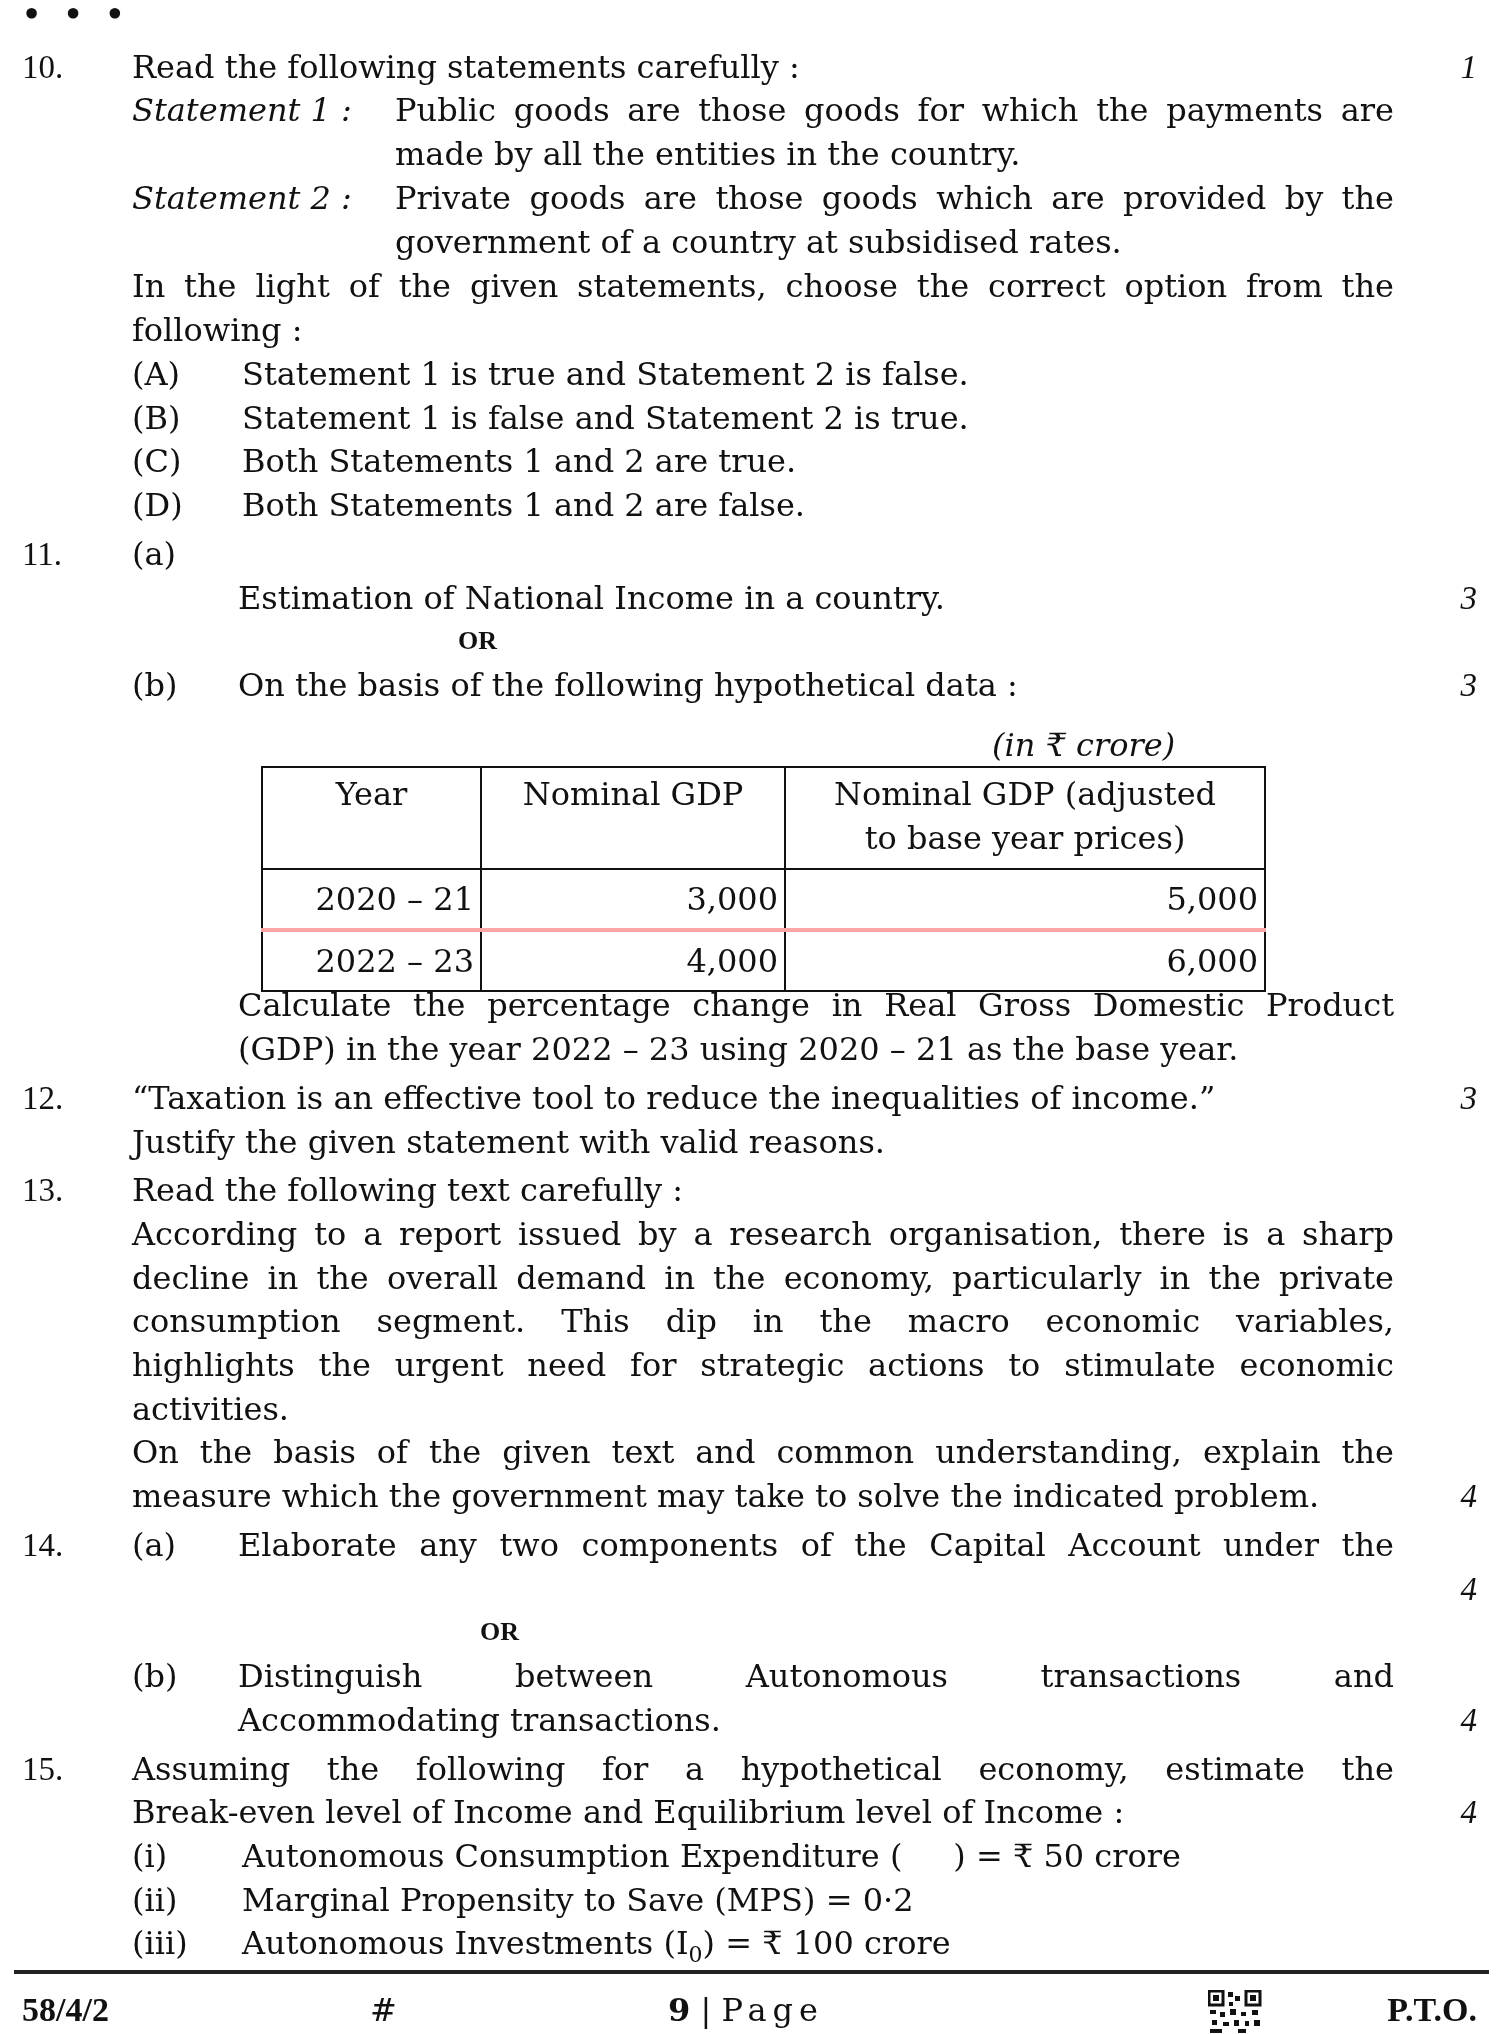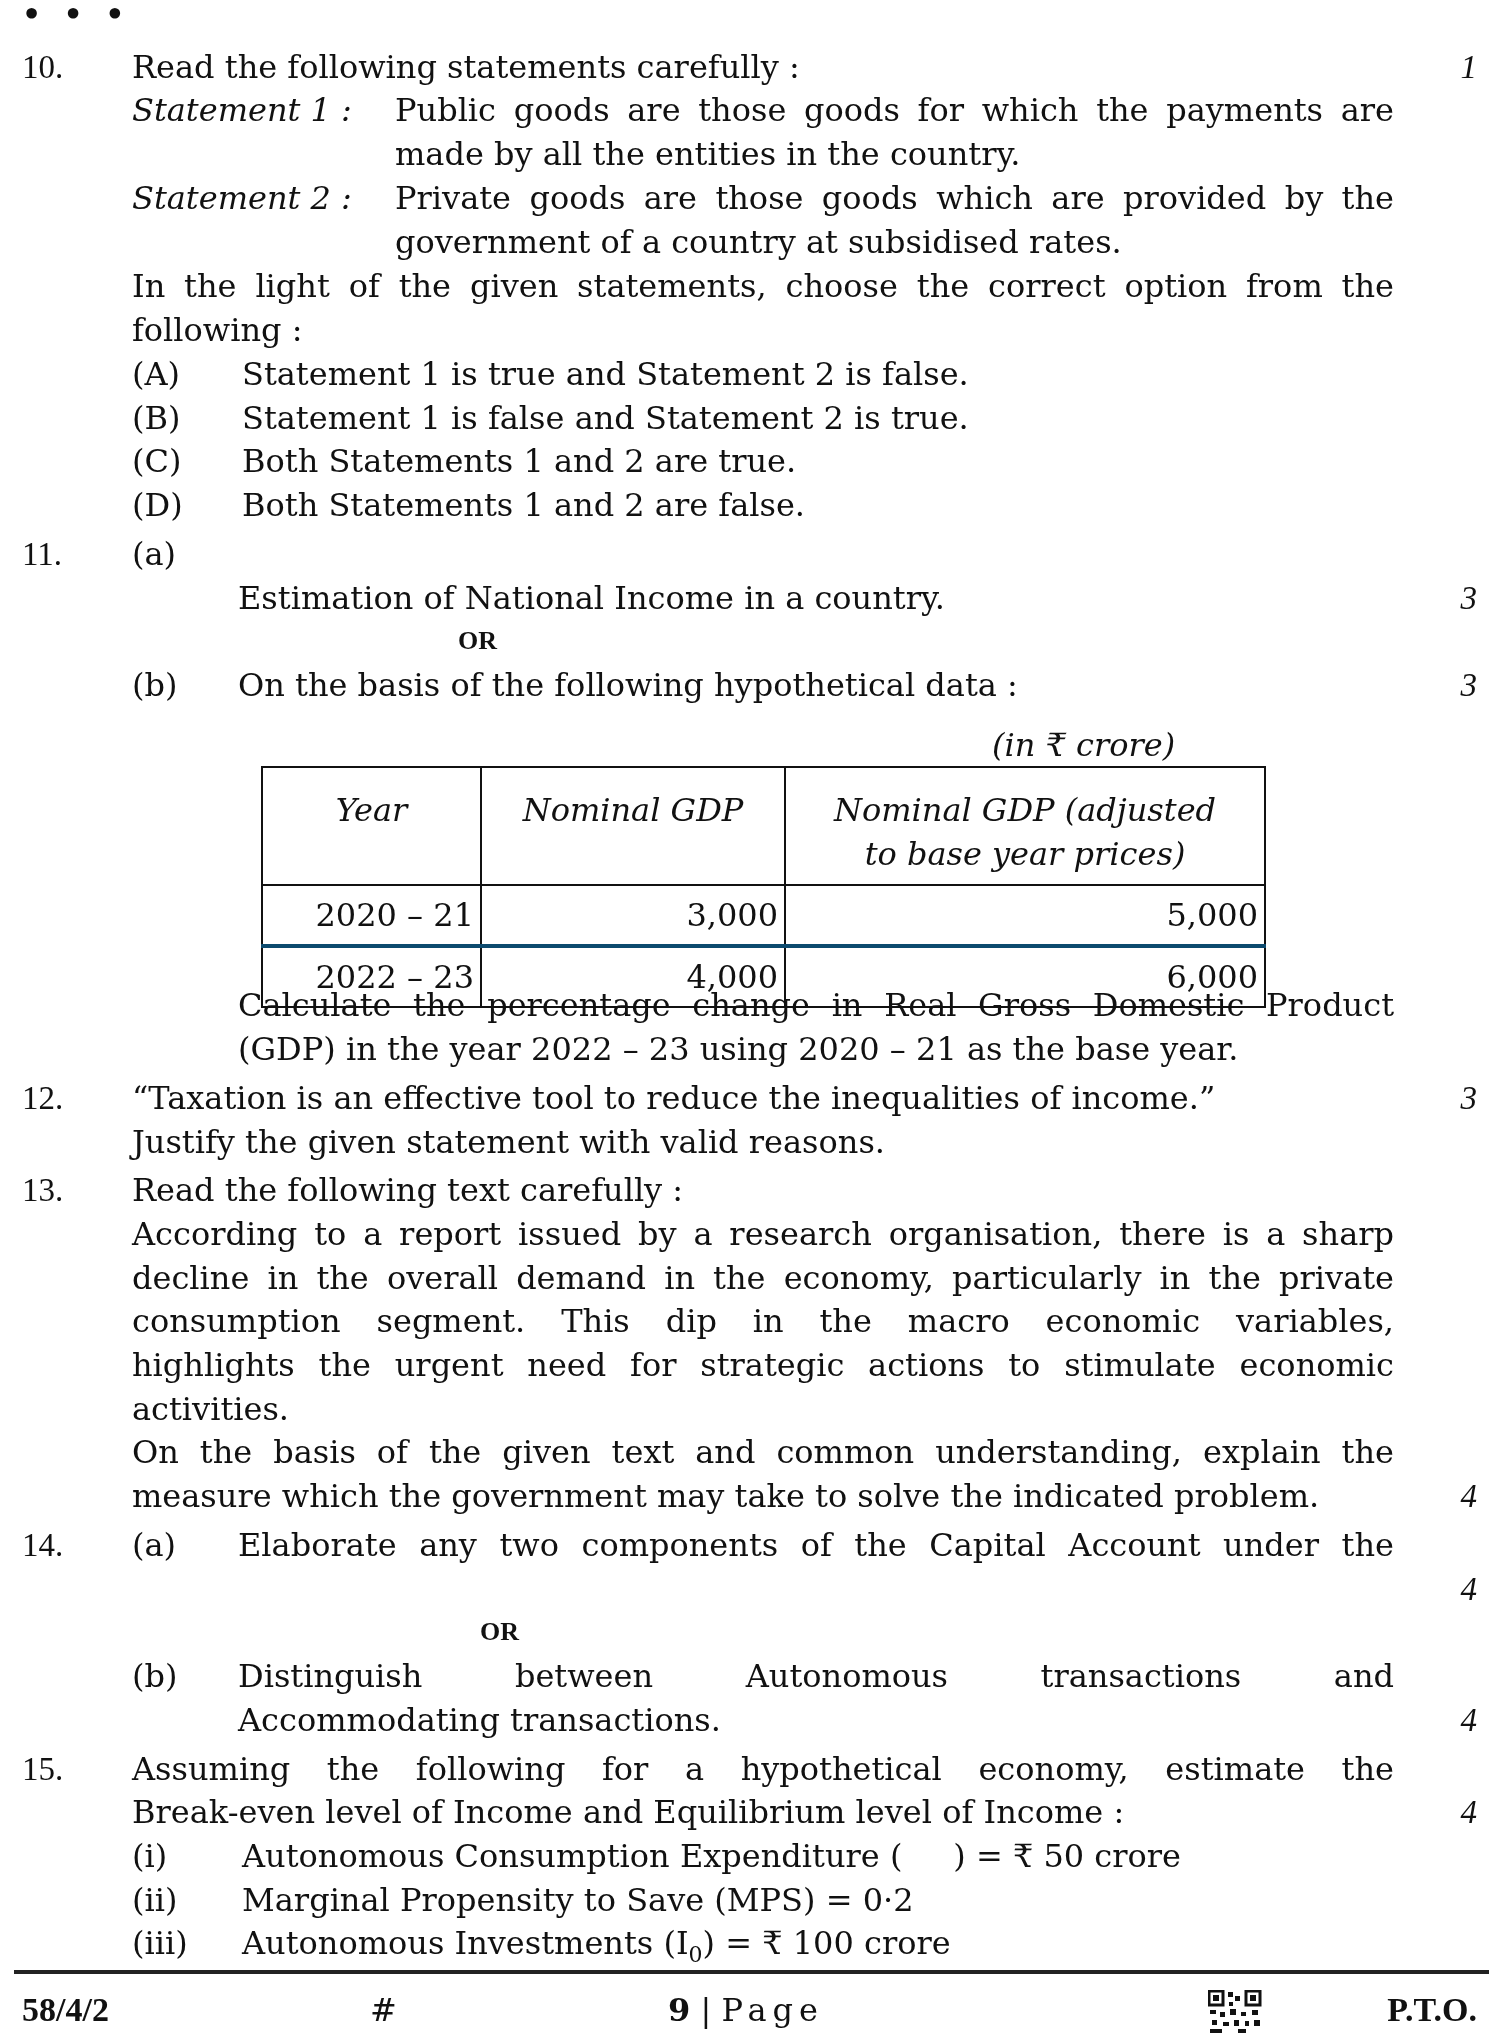--- a/index.html
+++ b/index.html
@@ -17,23 +17,23 @@
   .j { position: absolute; left: 132px; width: 1262px; text-align: justify; text-align-last: justify; line-height: 40px; white-space: nowrap; }
   .j2 { position: absolute; left: 238px; width: 1156px; text-align: justify; text-align-last: justify; line-height: 40px; white-space: nowrap; }
   .stmt-label { position: absolute; left: 132px; font-style: italic; line-height: 40px; }
   .stmt-text { position: absolute; left: 395px; width: 999px; text-align: justify; text-align-last: justify; line-height: 40px; white-space: nowrap; }
   .opt-letter { position: absolute; left: 132px; line-height: 40px; }
   .opt-text { position: absolute; left: 242px; line-height: 40px; white-space: nowrap; }
   .or { position: absolute; font-weight: bold; line-height: 40px; font-family: "Liberation Serif", serif; font-size: 26px; }
   .unit { position: absolute; left: 992px; top: 727px; font-style: italic; line-height: 36px; }
   table.gdp { position: absolute; left: 261px; top: 766px; border-collapse: collapse; width: 1005px; }
   table.gdp td, table.gdp th { border: 2px solid #111; text-align: center; font-weight: normal; padding: 0 6px; }
-  table.gdp th { font-style: italic; height: 96px; vertical-align: top; padding-top: 20px; line-height: 44px; margin-top: 18px; }
+  table.gdp th { height: 96px; vertical-align: top; padding-top: 4px; line-height: 44px; margin-top: 18px; }
   table.gdp td { height: 58px; line-height: 50px; text-align: right; }
-  table.gdp tr.r2 td { border-top: 4px solid #0c4a6e; }
+  table.gdp tr.r2 td { border-top: 4px solid #fca5a5; }
   .sub { font-size: 22px; vertical-align: -8px; }
   .hr { position: absolute; left: 14px; width: 1475px; top: 1970px; height: 4px; background: #222; }
   .footer { position: absolute; top: 1990px; line-height: 40px; }
   .foot-code { left: 22px; font-weight: bold; font-family: "Liberation Serif", serif; font-size: 34px; }
   .foot-hash { left: 370px; }
   .foot-page { left: 668px; }
   .foot-page b { font-weight: bold; }
   .foot-page .pg { letter-spacing: 6px; }
   .foot-pto { right: 28px; font-weight: bold; font-family: "Liberation Serif", serif; font-size: 34px; }
   .qr { position: absolute; left: 1208px; top: 1990px; width: 56px; height: 44px; }

